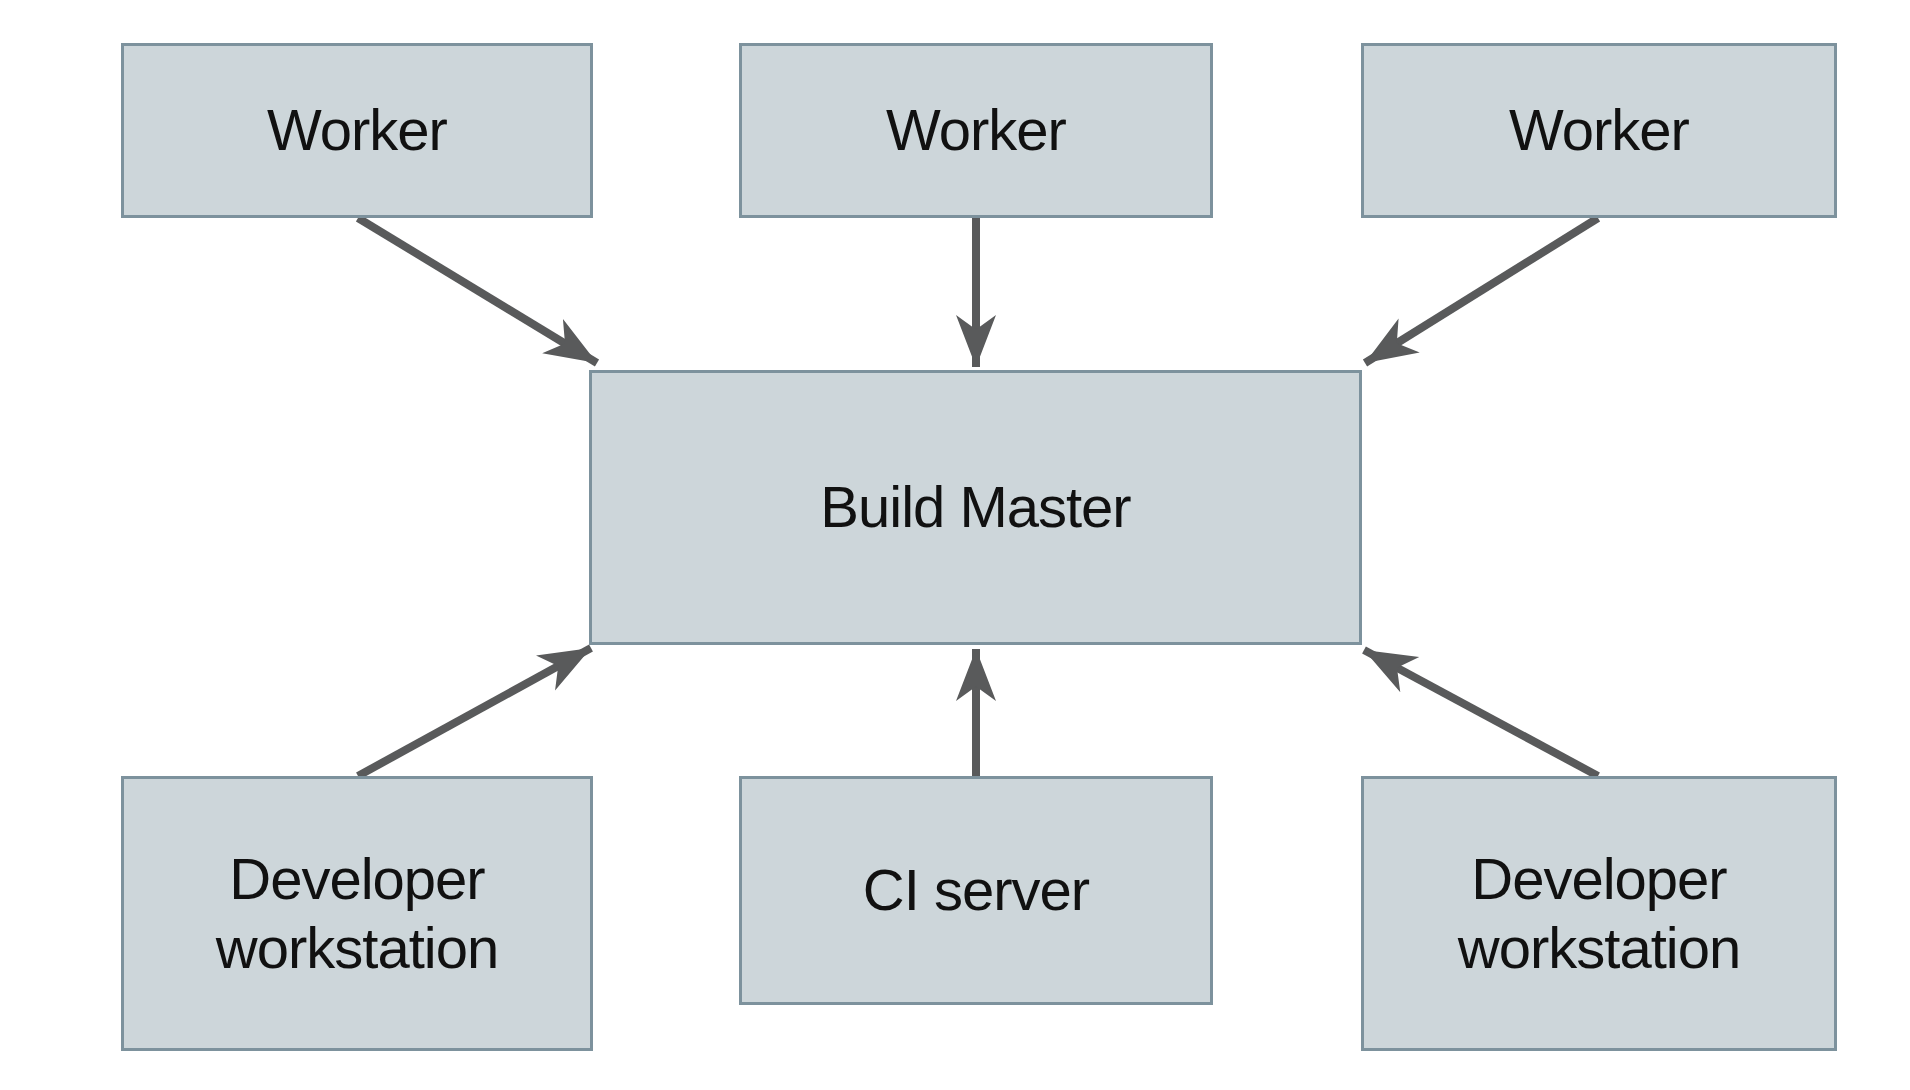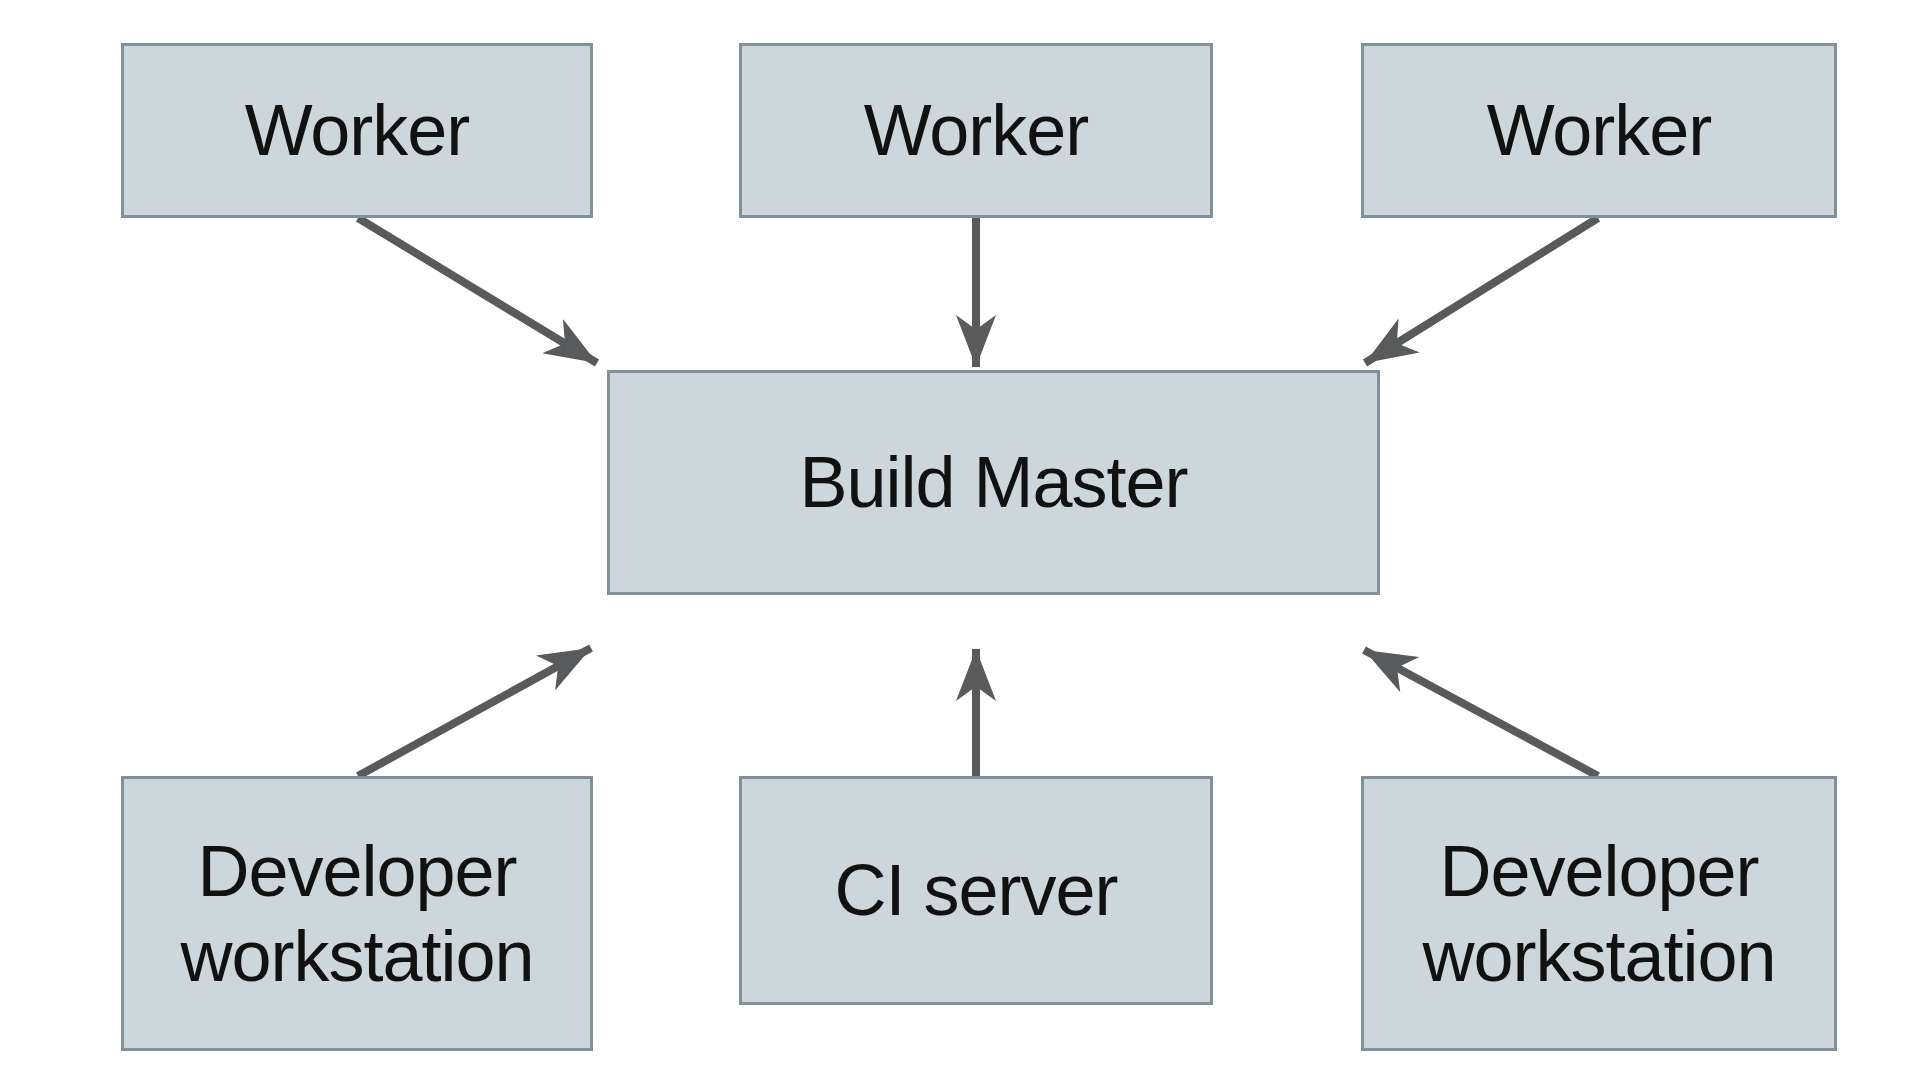--- a/index.html
+++ b/index.html
@@ -22,21 +22,21 @@
     height: 1090px;
     pointer-events: none;
   }
   .node {
     position: absolute;
     box-sizing: border-box;
     display: flex;
     align-items: center;
     justify-content: center;
     text-align: center;
-    font-size: 72px;
+    font-size: 58px;
     line-height: 1.18;
     letter-spacing: -1px;
     padding: 0 16px;
   }
   .node span {
     display: block;
   }
 </style>
 </head>
 <body>
@@ -58,21 +58,21 @@
 
   <div class="node" style="left: 121px; top: 43px; width: 472px; height: 175px; background: rgb(205, 214, 218); border: 3px solid rgb(125, 146, 157); color: rgb(17, 17, 17);">
     <span>Worker</span>
   </div>
   <div class="node" style="left: 739px; top: 43px; width: 474px; height: 175px; background: rgb(205, 214, 218); border: 3px solid rgb(125, 146, 157); color: rgb(17, 17, 17);">
     <span>Worker</span>
   </div>
   <div class="node" style="left: 1361px; top: 43px; width: 476px; height: 175px; background: rgb(205, 214, 218); border: 3px solid rgb(125, 146, 157); color: rgb(17, 17, 17);">
     <span>Worker</span>
   </div>
-  <div class="node" style="left: 607px; top: 370px; width: 773px; height: 225px; background: rgb(205, 214, 218); border: 3px solid rgb(125, 146, 157); color: rgb(17, 17, 17);">
+  <div class="node" style="left: 589px; top: 370px; width: 773px; height: 275px; background: rgb(205, 214, 218); border: 3px solid rgb(125, 146, 157); color: rgb(17, 17, 17);">
     <span>Build Master</span>
   </div>
   <div class="node" style="left: 121px; top: 776px; width: 472px; height: 275px; background: rgb(205, 214, 218); border: 3px solid rgb(125, 146, 157); color: rgb(17, 17, 17);">
     <span>Developer workstation</span>
   </div>
   <div class="node" style="left: 739px; top: 776px; width: 474px; height: 229px; background: rgb(205, 214, 218); border: 3px solid rgb(125, 146, 157); color: rgb(17, 17, 17);">
     <span>CI server</span>
   </div>
   <div class="node" style="left: 1361px; top: 776px; width: 476px; height: 275px; background: rgb(205, 214, 218); border: 3px solid rgb(125, 146, 157); color: rgb(17, 17, 17);">
     <span>Developer workstation</span>

